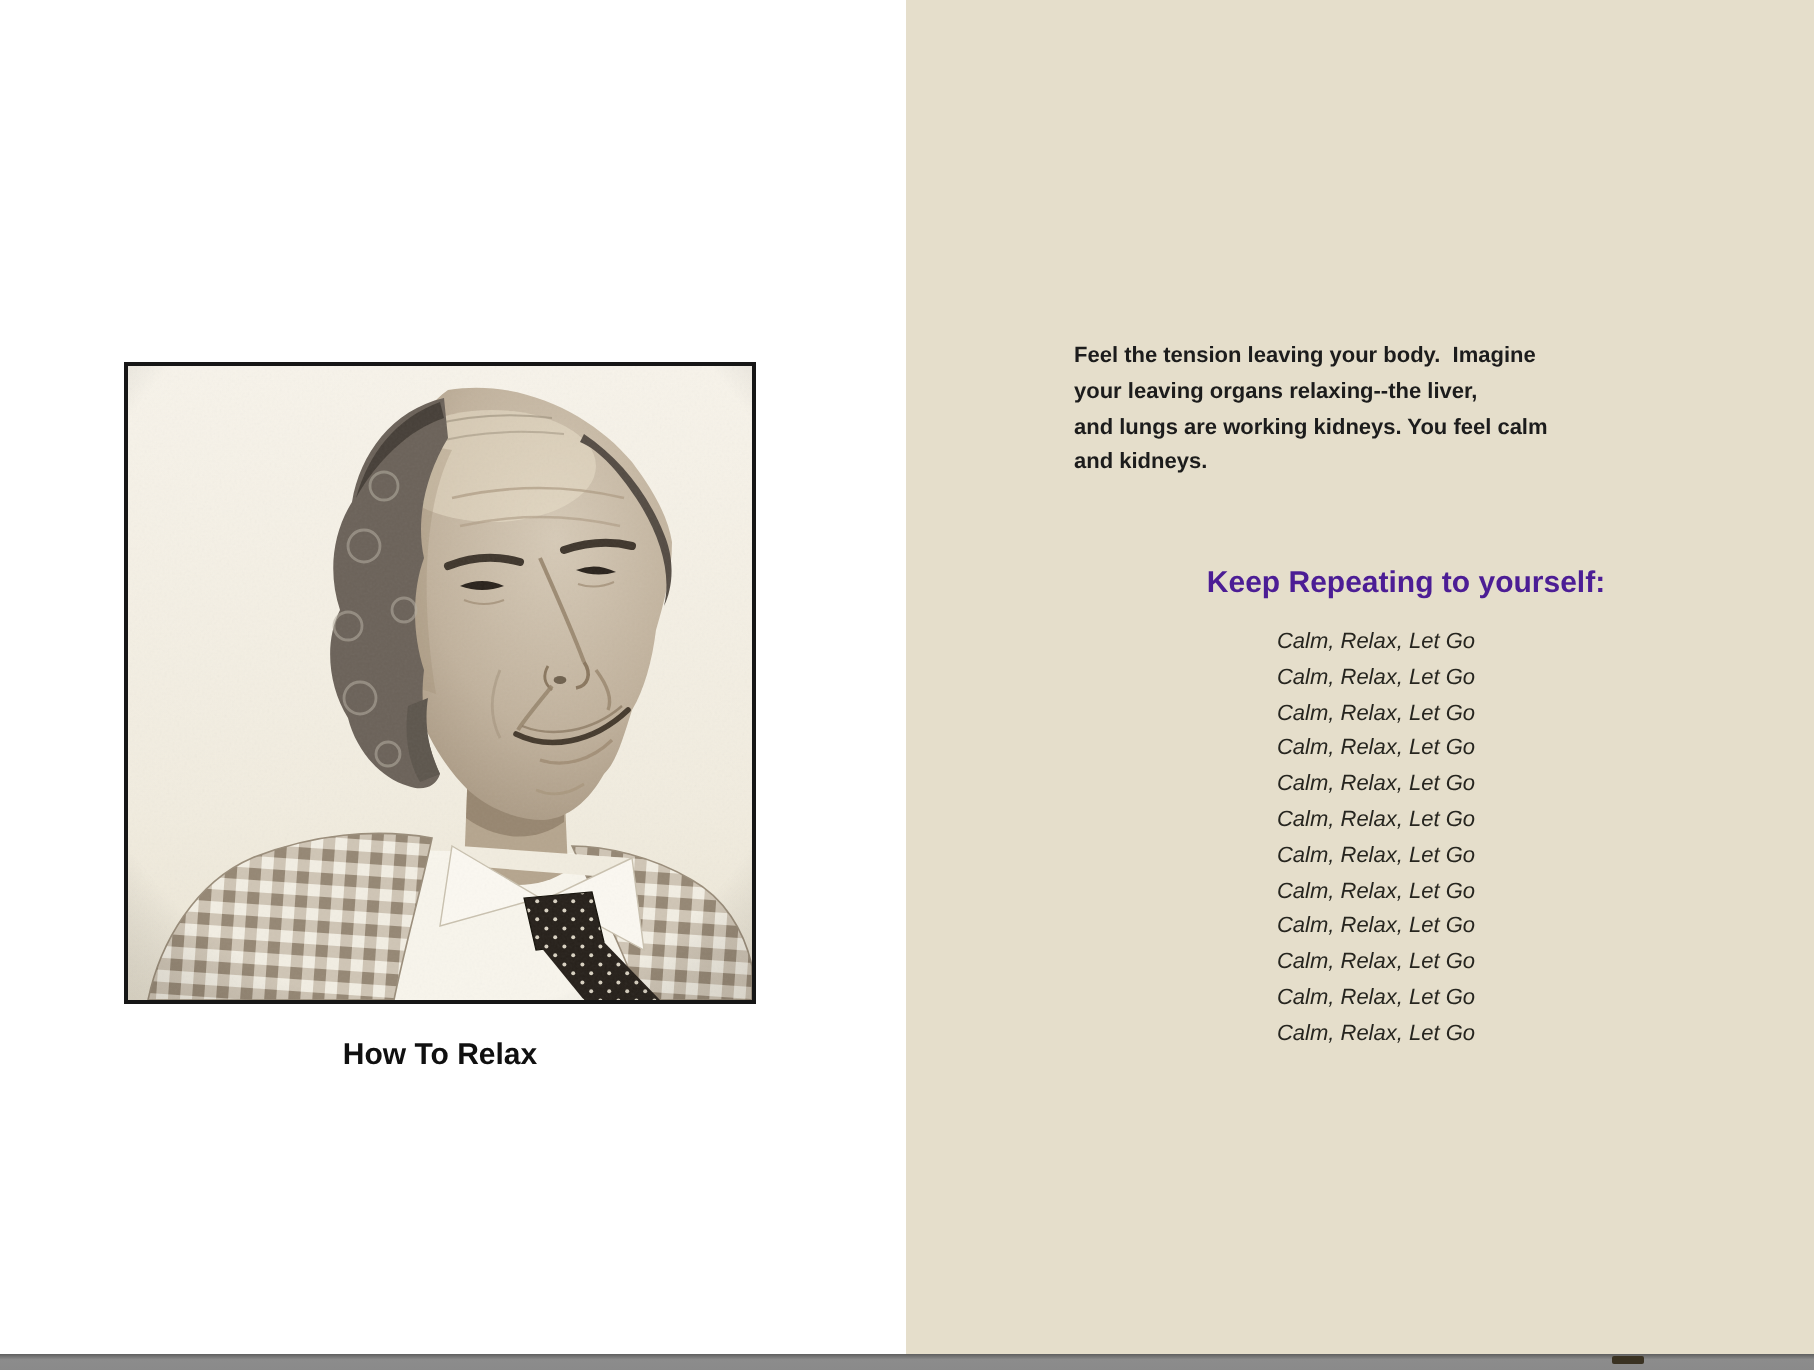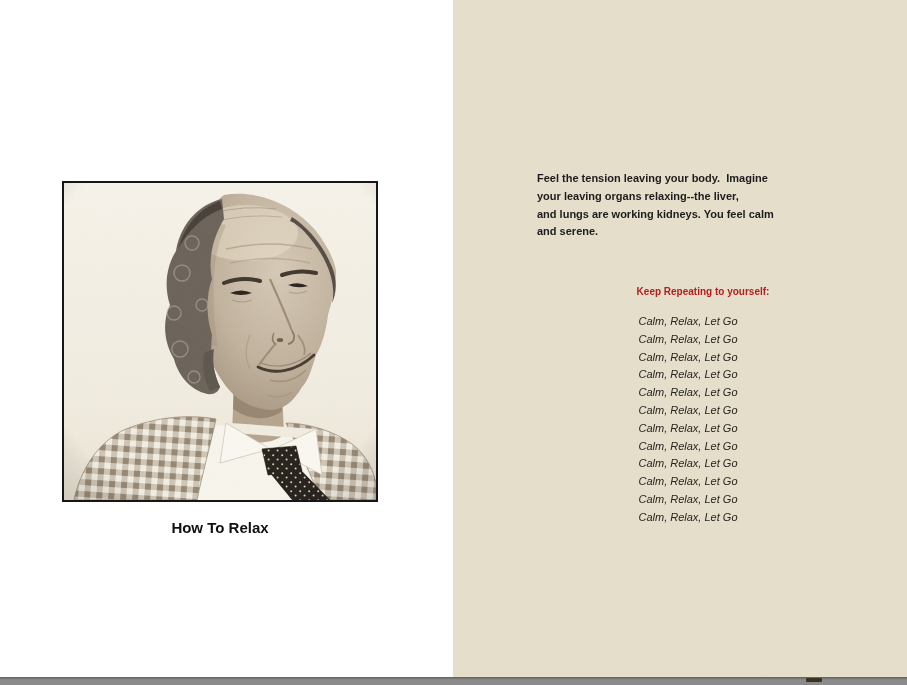--- a/index.html
+++ b/index.html
@@ -28,21 +28,21 @@
     text-align:center;font-weight:bold;font-size:15px;line-height:19px;color:#101010;
   }
 
   .paragraph{
     position:absolute;left:60px;top:170px;
     font-weight:bold;font-size:11px;line-height:17.8px;color:#1c1c1c;margin-left:24px;
   }
   .para-line{white-space:pre;}
   .subheading{
     position:absolute;left:60px;top:283px;width:380px;text-align:center;
-    font-weight:bold;font-size:10px;line-height:18px;color:#b91c1c;
+    font-weight:bold;font-size:15px;line-height:18px;color:#4c1d95;
   }
   .mantra{
     position:absolute;left:60px;top:313px;width:350px;text-align:center;
     font-style:italic;font-size:11px;line-height:17.8px;color:#26251f;
   }
 
   .bottom-bar{
     position:absolute;left:0;top:677px;width:907px;height:8px;
     background:linear-gradient(180deg,#5f5f5f 0%,#8c8c8c 35%,var(--bottom-bar) 100%);
   }
@@ -177,21 +177,21 @@
     </figure>
 
     <div class="photo-caption">How To Relax</div>
   </div>
 
   <div class="right-page">
     <div class="paragraph">
         <div class="para-line">Feel the tension leaving your body.  Imagine</div>
         <div class="para-line">your leaving organs relaxing--the liver,</div>
         <div class="para-line">and lungs are working kidneys. You feel calm</div>
-        <div class="para-line">and serene.</div>
+        <div class="para-line">and kidneys.</div>
       </div>
     <div class="subheading">Keep Repeating to yourself:</div>
     <div class="mantra">
         <div class="mantra-line">Calm, Relax, Let Go</div>
         <div class="mantra-line">Calm, Relax, Let Go</div>
         <div class="mantra-line">Calm, Relax, Let Go</div>
         <div class="mantra-line">Calm, Relax, Let Go</div>
         <div class="mantra-line">Calm, Relax, Let Go</div>
         <div class="mantra-line">Calm, Relax, Let Go</div>
         <div class="mantra-line">Calm, Relax, Let Go</div>

